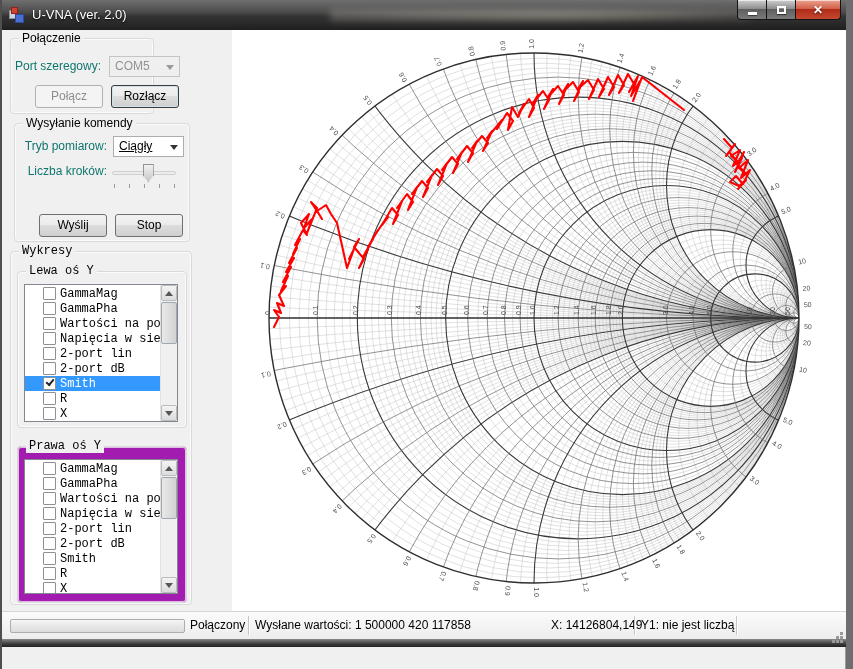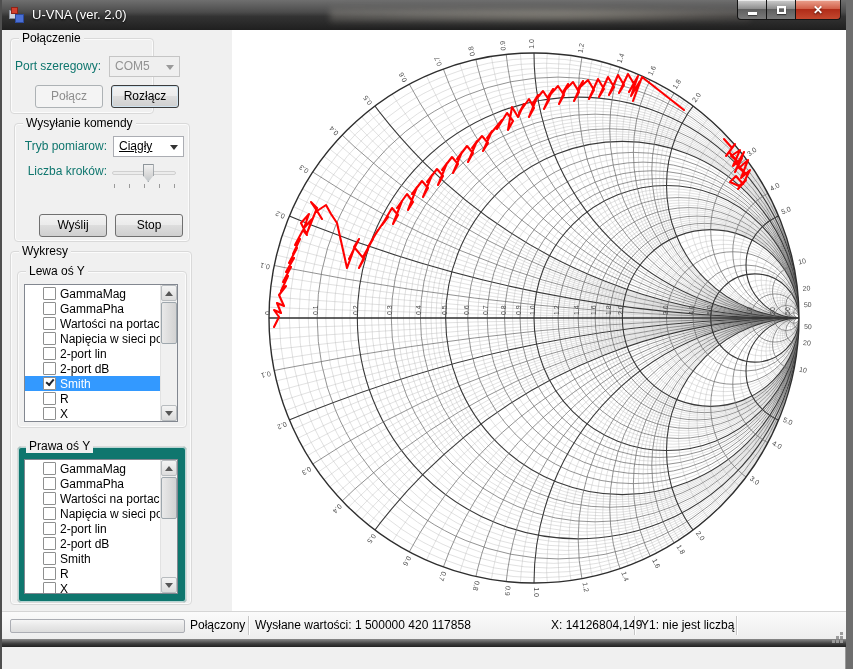--- a/index.html
+++ b/index.html
@@ -149,21 +149,21 @@
               <div class="tb-tick" style="left: 114px; top: 60px;"></div>
               <div class="tb-tick" style="left: 129px; top: 60px;"></div>
               <div class="tb-tick" style="left: 144px; top: 60px;"></div>
               <div class="tb-tick" style="left: 159px; top: 60px;"></div>
             </div>
         </div>
         <div class="btn" style="left:24px;top:90px;width:68px;">Wyślij</div>
         <div class="btn" style="left:100px;top:90px;width:68px;">Stop</div>
       </div>
 
-      <div class="groupbox" style="left:8px;top:221px;width:182px;height:354px;">
+      <div class="groupbox" style="left:8px;top:221px;width:182px;height:354px;font-family:Liberation Mono, monospace;">
         <span class="gb-label">Wykresy</span>
 
         <div class="groupbox" style="left:6px;top:19px;width:170px;height:157px;background:#F0F0F0;">
           <span class="gb-label">Lewa oś Y</span>
           <div class="listbox" style="left:6px;top:12px;width:154px;height:138px;" id="list-left">
               <div class="lb-rows">
                 <div class="lb-row">
                   <span class="cbx"></span>
                   <span class="lb-label">GammaMag</span>
                 </div>
@@ -205,21 +205,21 @@
                   <span class="tri-up"></span>
                 </div>
                 <div class="sb-thumb"></div>
                 <div class="sb-btn down">
                   <span class="tri-down"></span>
                 </div>
               </div>
             </div>
         </div>
 
-        <div class="groupbox" style="left:6px;top:194px;width:170px;height:157px;background:#0f766e;">
+        <div class="groupbox" style="left:6px;top:194px;width:170px;height:157px;background:#a21caf;">
           <span class="gb-label">Prawa oś Y</span>
           <div class="listbox" style="left:6px;top:12px;width:154px;height:135px;" id="list-right">
               <div class="lb-rows">
                 <div class="lb-row">
                   <span class="cbx"></span>
                   <span class="lb-label">GammaMag</span>
                 </div>
                 <div class="lb-row">
                   <span class="cbx"></span>
                   <span class="lb-label">GammaPha</span>

